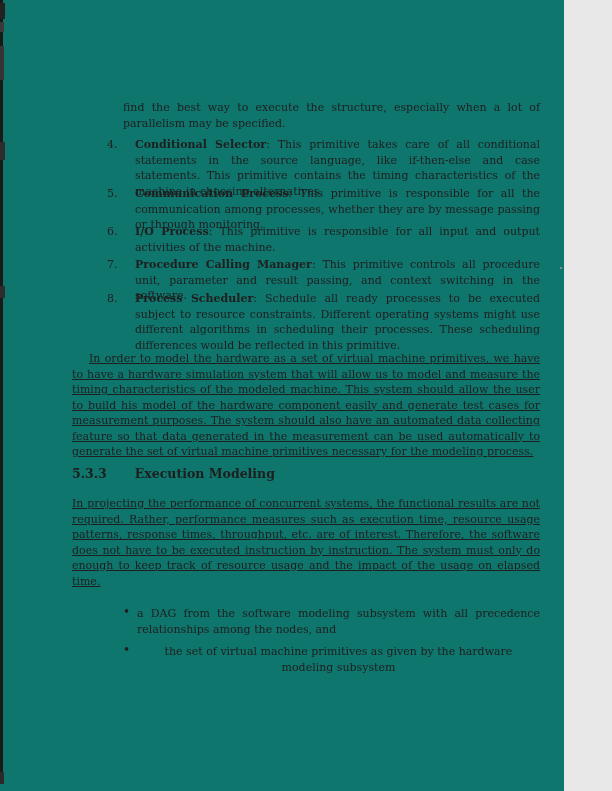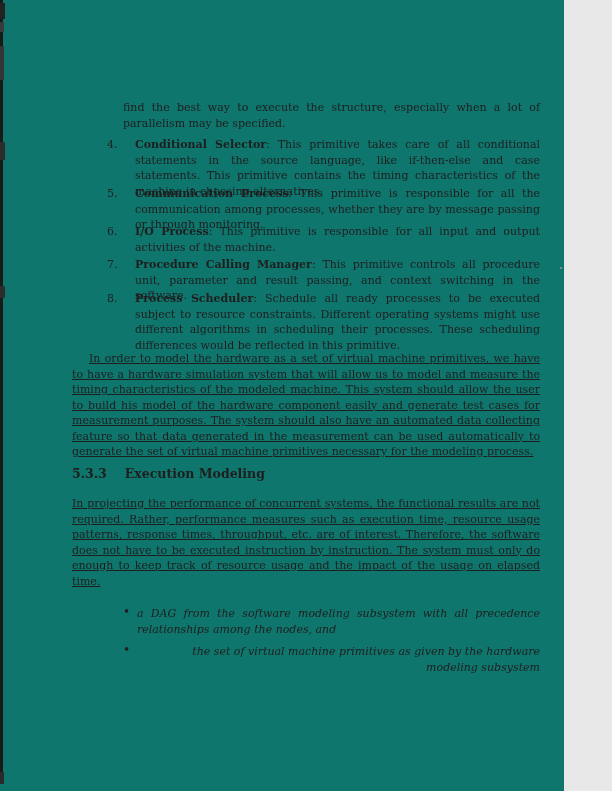--- a/index.html
+++ b/index.html
@@ -43,29 +43,29 @@
   .i8 { top: 291px; }
 
   
   .para { left: 72px; width: 468px; text-decoration: underline; }
   .p1 { top: 351px; text-indent: 17px; }
   .p2 { top: 496px; }
   .p3 { top: 577px; text-indent: 18px; text-align: left; }
 
   
   .heading { left: 72px; top: 466px; font-weight: bold; font-size: 12.5px; }
-  .heading .sec-num { margin-right: 18px; }
+  .heading .sec-num { margin-right: 28px; }
 
   
   .bullet { left: 123px; width: 417px; }
   .bl1 { top: 606px; }
   .bl2 { top: 644px; }
   .bullet .dot { position: absolute; left: 0; top: -1px; font-size: 12px; }
-  .bullet .btext { margin-left: 14px; text-align: justify; display: block; font-style: italic; }
-  .bl2 .btext { text-align: right; }
+  .bullet .btext { margin-left: 14px; text-align: justify; display: block; }
+  .bl2 .btext { text-align: center; }
 
   
   .pageno { left: 0; top: 694px; width: 612px; text-align: right; }
 </style>
 </head>
 <body>
 
 <div class="page">
 
   <div class="strip"></div>

